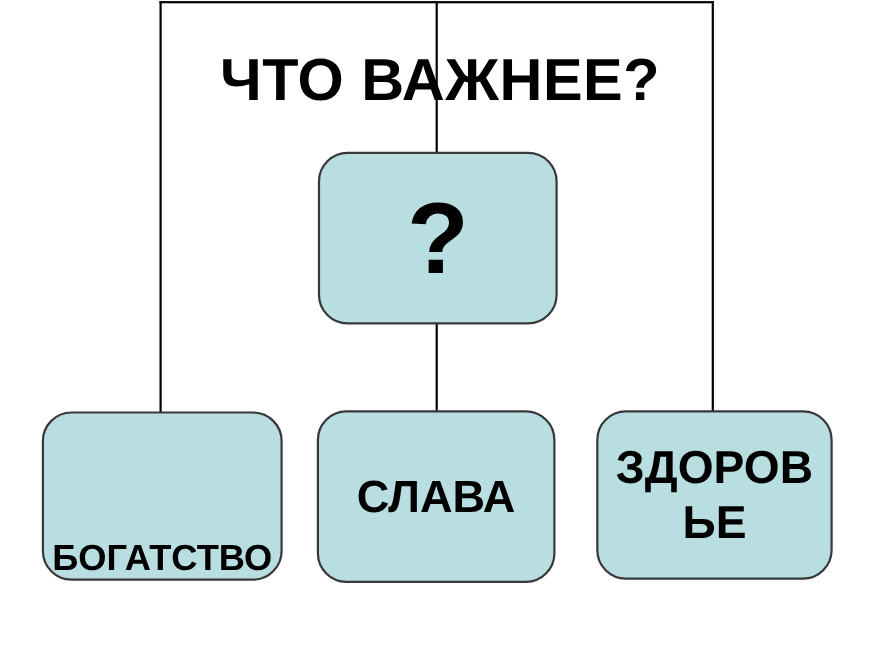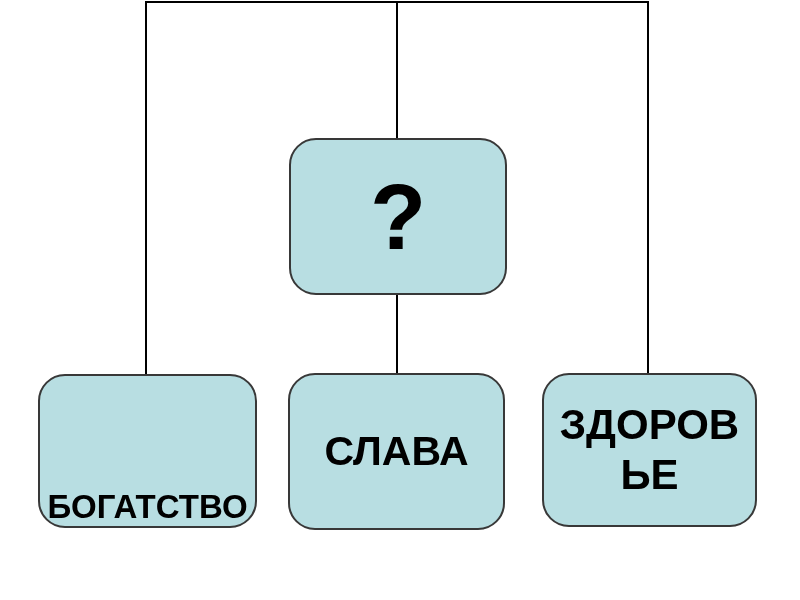--- a/index.html
+++ b/index.html
@@ -41,20 +41,21 @@
 <body>
 
 <div class="slide">
 
   <div class="connector" id="c-top"></div>
   <div class="connector" id="c-left"></div>
   <div class="connector" id="c-right"></div>
   <div class="connector" id="c-mid-up"></div>
   <div class="connector" id="c-mid-dn"></div>
 
+  <div class="title">ЧТО ВАЖНЕЕ?</div>
 
   <div class="box" id="q-box">
     <span class="ln">?</span>
   </div>
 
   <div class="box" id="opt1">
     <span class="ln">БОГАТСТВО</span>
   </div>
 
   <div class="box" id="opt2">

